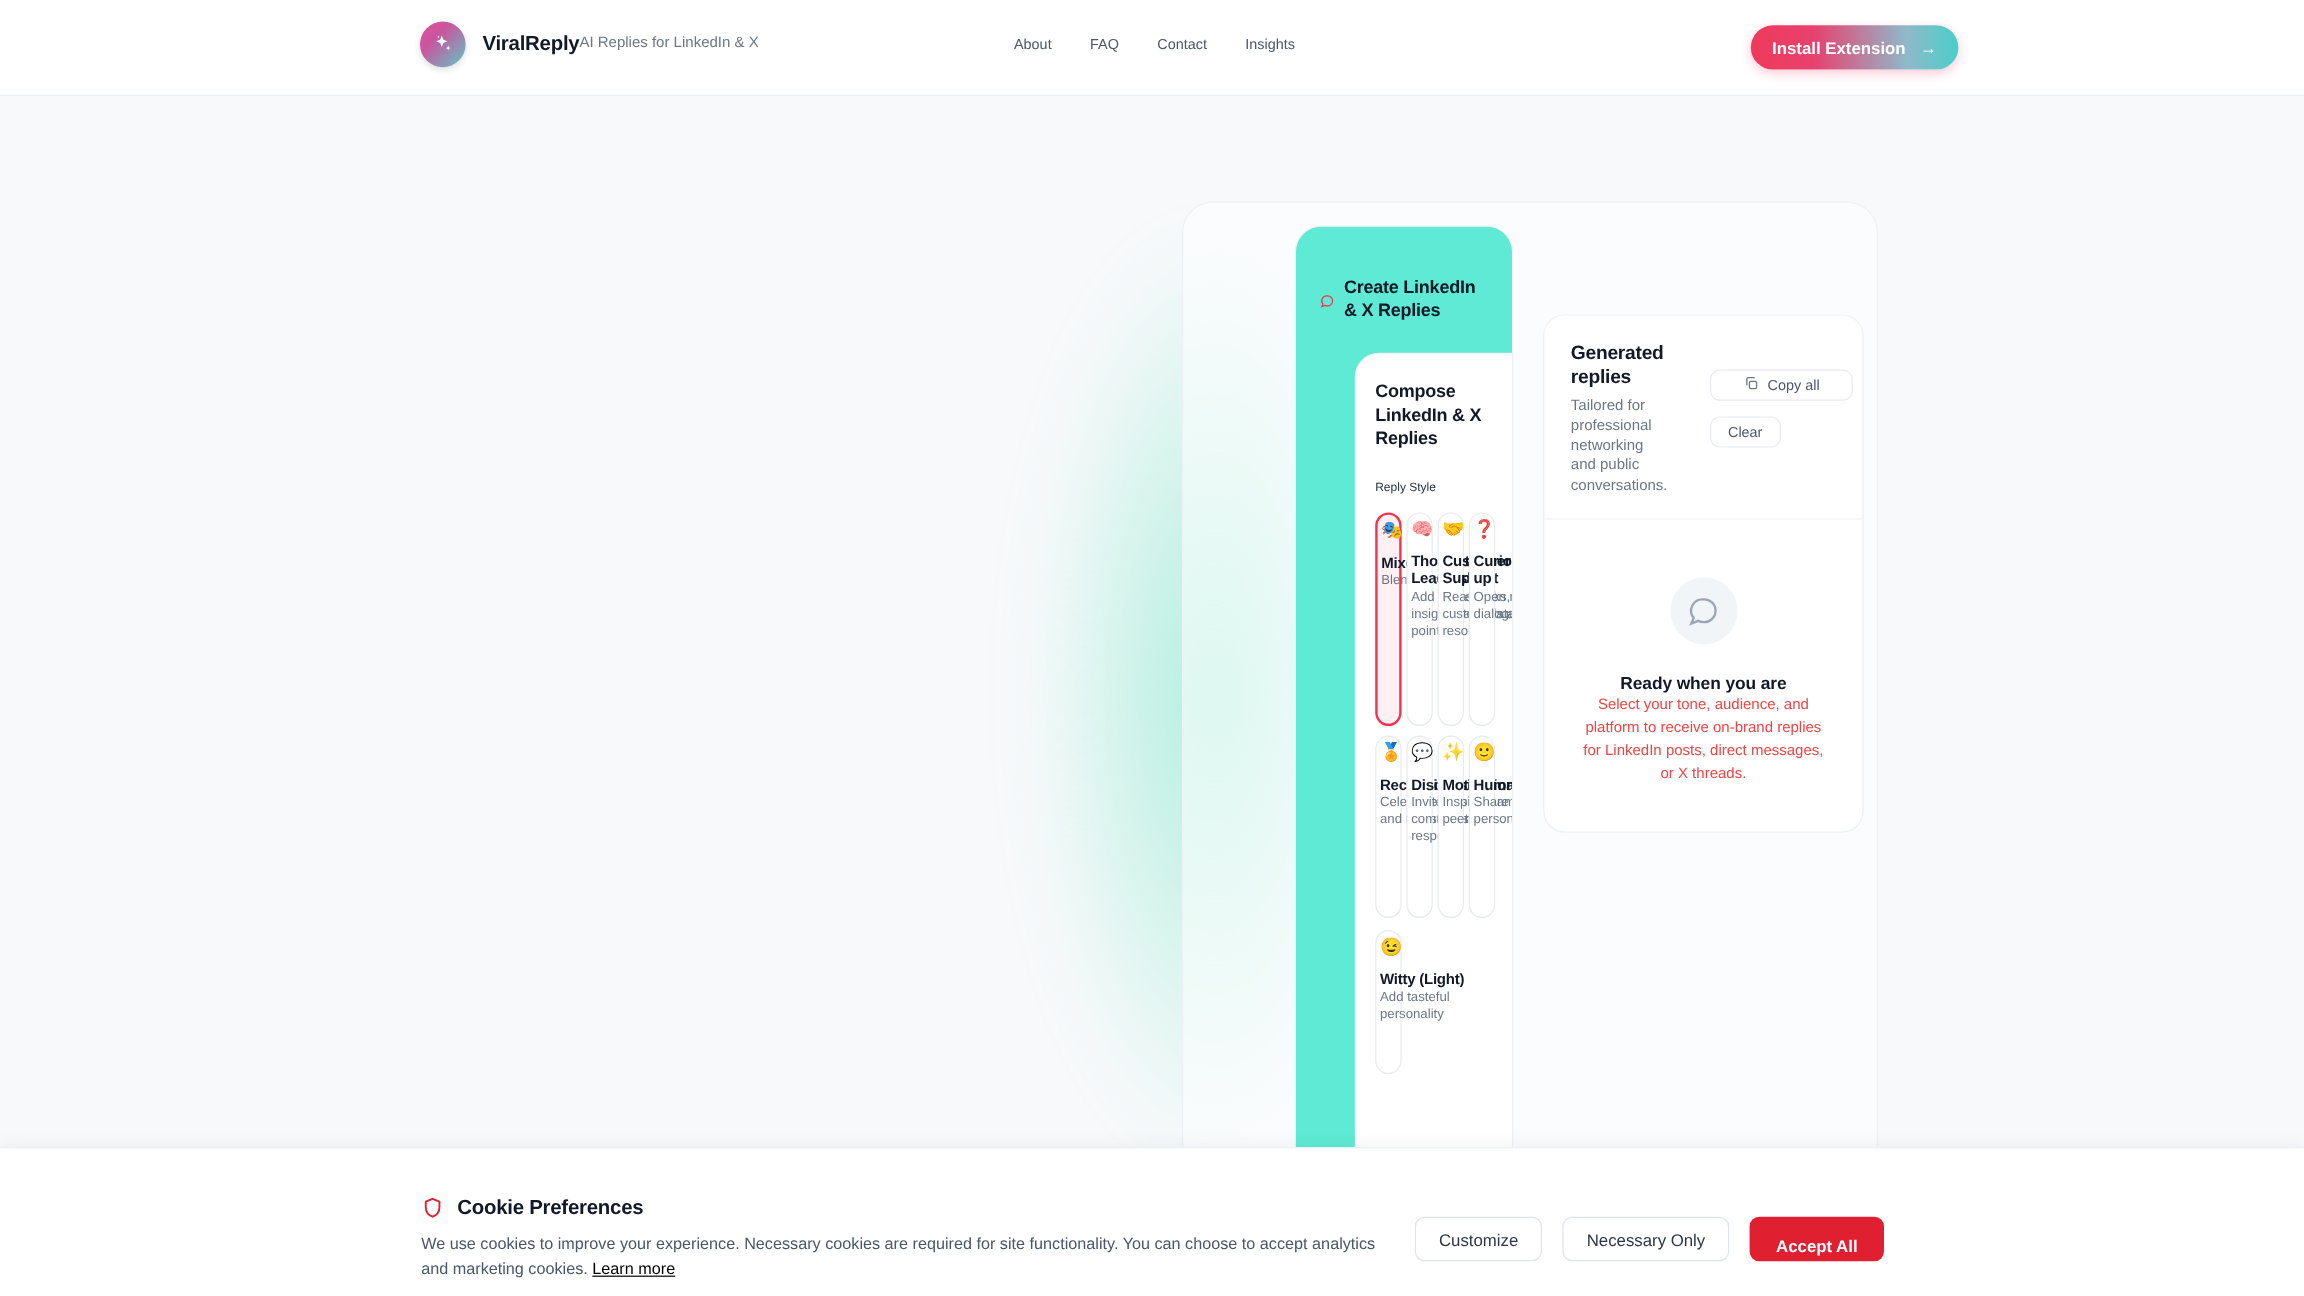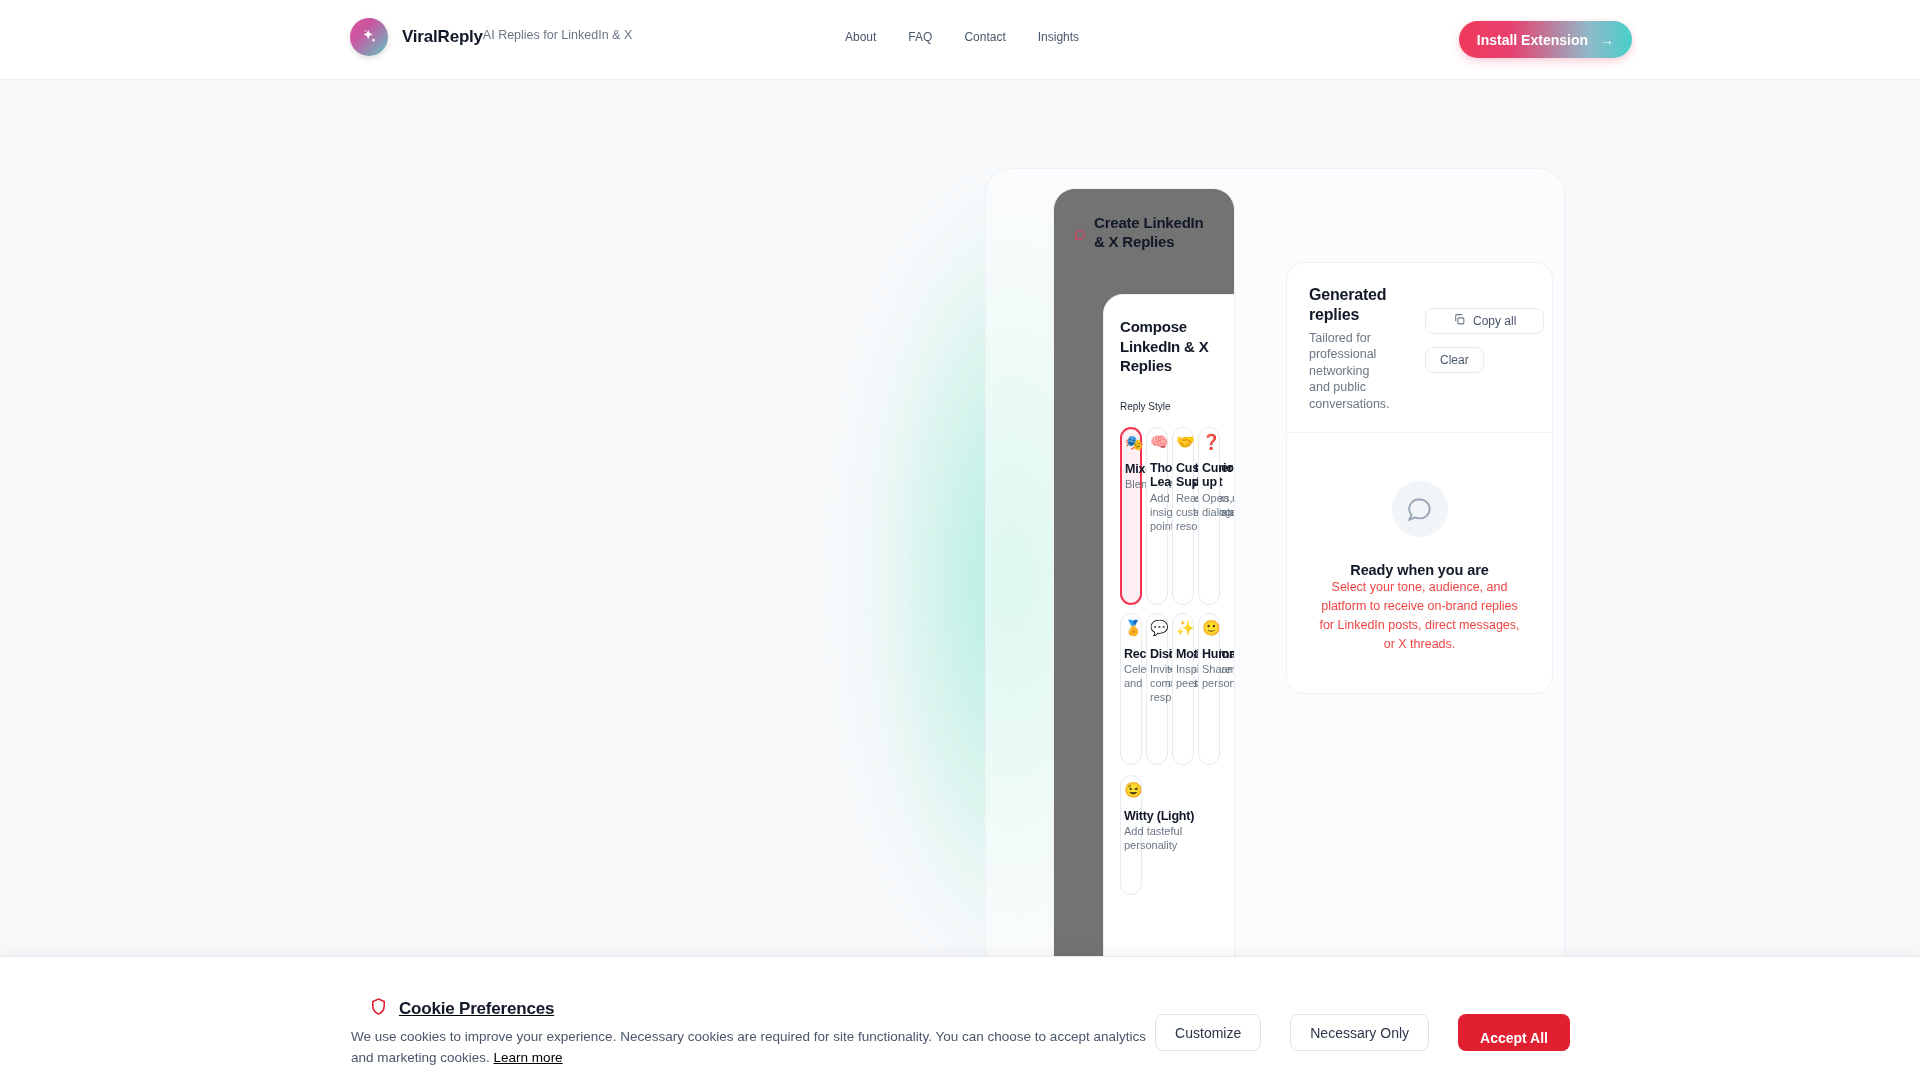--- a/index.html
+++ b/index.html
@@ -55,26 +55,26 @@
   .panel-outer {
     position: absolute; left: 985px; top: 88px;
     width: 580px; height: 830px;
     background: rgba(255,255,255,.55);
     border: 1px solid #eef1f5;
     border-radius: 26px;
   }
 
   
   .compose-card {
-    position: absolute; left: 1053px; top: 108px;
+    position: absolute; left: 1079px; top: 108px;
     width: 182px; height: 830px;
-    background: #737373;
+    background: #5eead4;
     border: 1px solid #edf0f4;
     border-radius: 22px;
-    padding: 24px 20px 0 20px;
+    padding: 41px 20px 0 20px;
     overflow: hidden;
   }
   .create-head { display: flex; align-items: flex-start; gap: 8px; }
   .bubble-mini { flex: none; margin-top: 14px; }
   .create-title { font-size: 15px; font-weight: bold; color: #111827; line-height: 1.28; letter-spacing: -.2px; }
 
   .inner-card {
     position: absolute; left: 49px; top: 105px;
     width: 160px; height: 720px;
     background: #fff;
@@ -138,28 +138,28 @@
   }
   .empty-title { font-size: 14.5px; font-weight: bold; color: #111827; margin-top: 25px; letter-spacing: -.1px; }
   .empty-text { font-size: 12.5px; color: #ef4444; line-height: 1.5; margin-top: 0; }
 
   
   .cookie {
     position: absolute; left: 0; bottom: 0; width: 1920px; height: 124px;
     background: #fff; border-top: 1px solid #e9edf2; z-index: 60;
     box-shadow: 0 -3px 14px rgba(16,24,40,.05);
   }
-  .cookie-head { position: absolute; left: 369px; top: 40px; display: flex; align-items: center; gap: 11px; text-decoration: underline; }
+  .cookie-head { position: absolute; left: 351px; top: 40px; display: flex; gap: 11px; }
   .cookie-title { font-size: 17px; font-weight: bold; color: #111827; letter-spacing: -.2px; }
   .cookie-body {
     position: absolute; left: 351px; top: 69px; width: 810px;
     font-size: 13.5px; color: #49566b; line-height: 1.58;
   }
   .cookie-link { color: #000000; text-decoration: underline; cursor: pointer; }
-  .cookie-actions { position: absolute; right: 350px; top: 57px; display: flex; gap: 29px; align-items: center; }
+  .cookie-actions { position: absolute; right: 350px; top: 57px; display: flex; gap: 17px; align-items: center; }
   .btn-ghost {
     height: 37px; padding: 0 19px; border: 1px solid #dfe4ea; border-radius: 8px;
     background: #fff; color: #2b3648; font-size: 14px; cursor: pointer;
     font-family: "Liberation Sans", sans-serif;
   }
   .btn-red {
     height: 37px; padding: 16px 22px; border: none; border-radius: 8px;
     background: #e02030; color: #fff; font-size: 14px; font-weight: bold; cursor: pointer;
     font-family: "Liberation Sans", sans-serif;
   }

